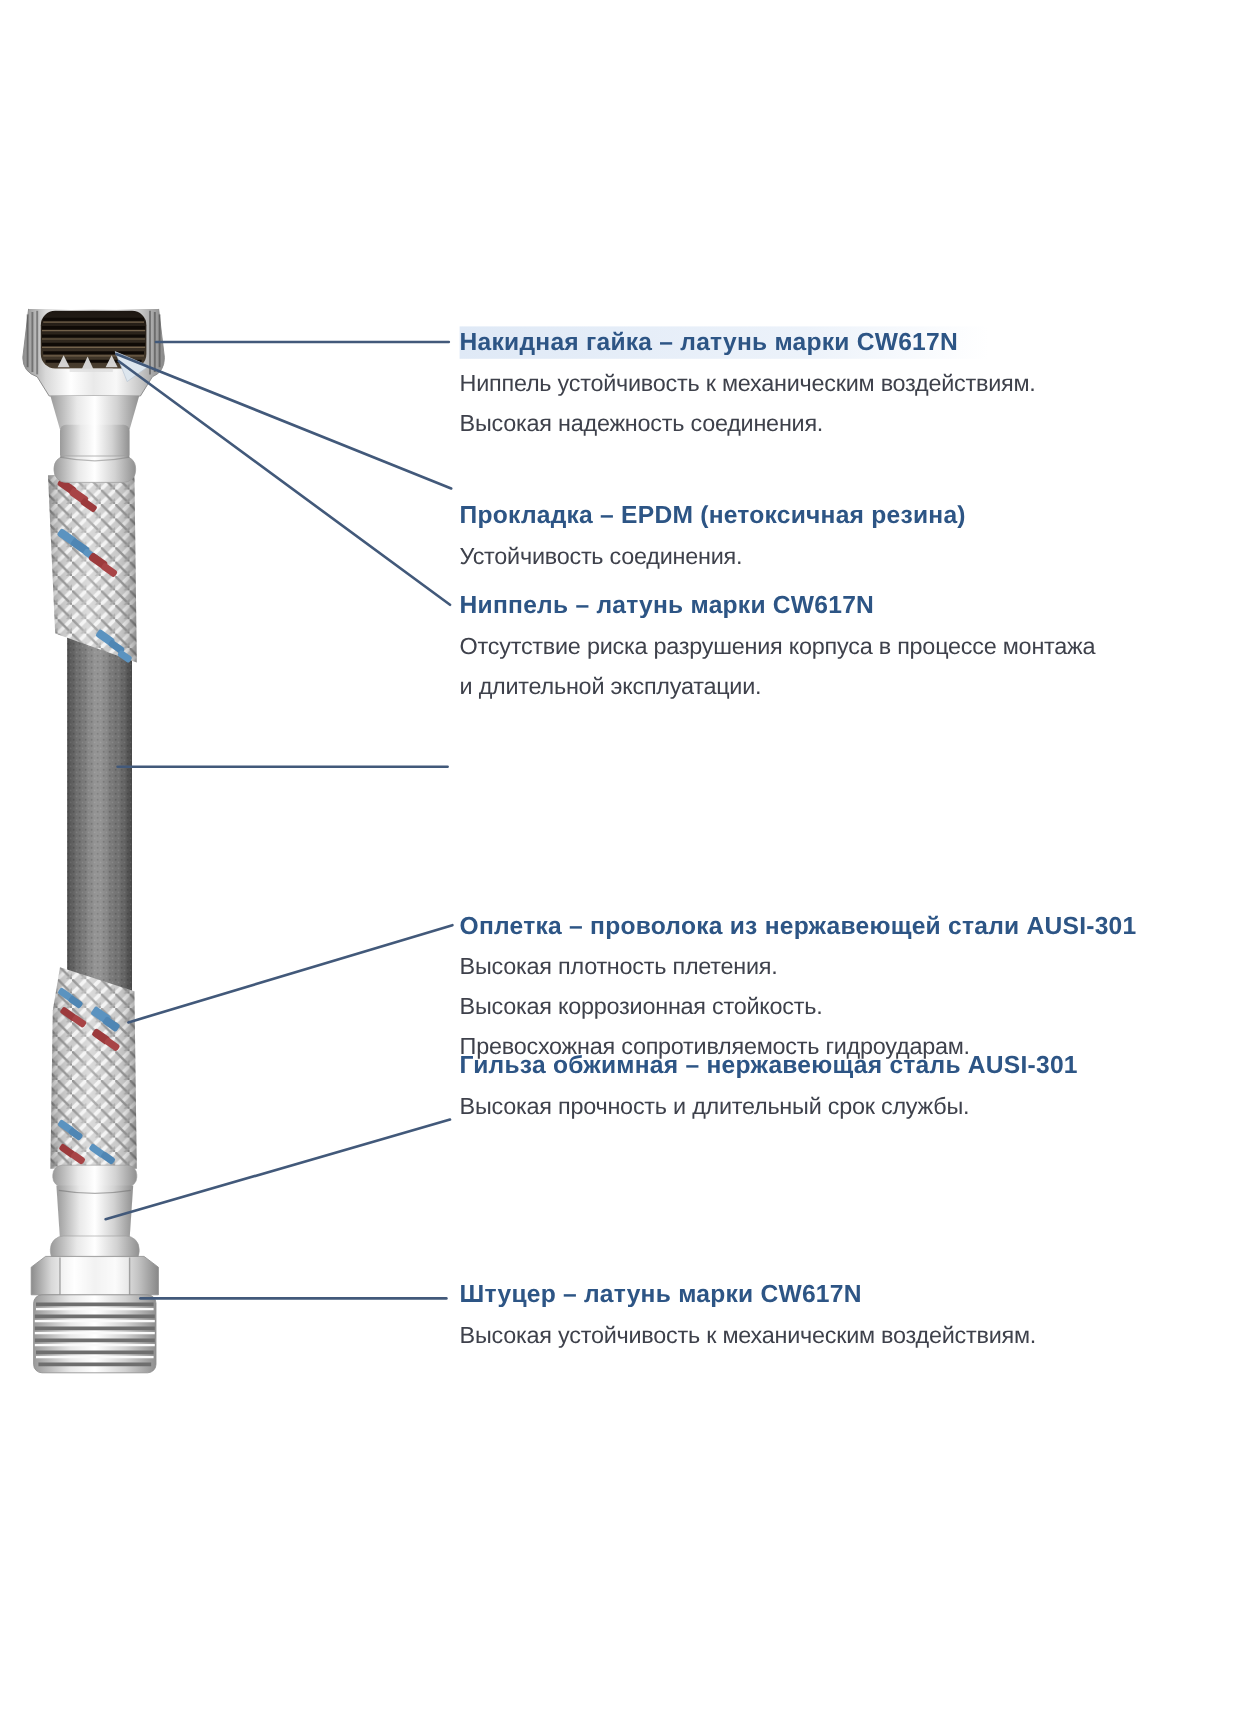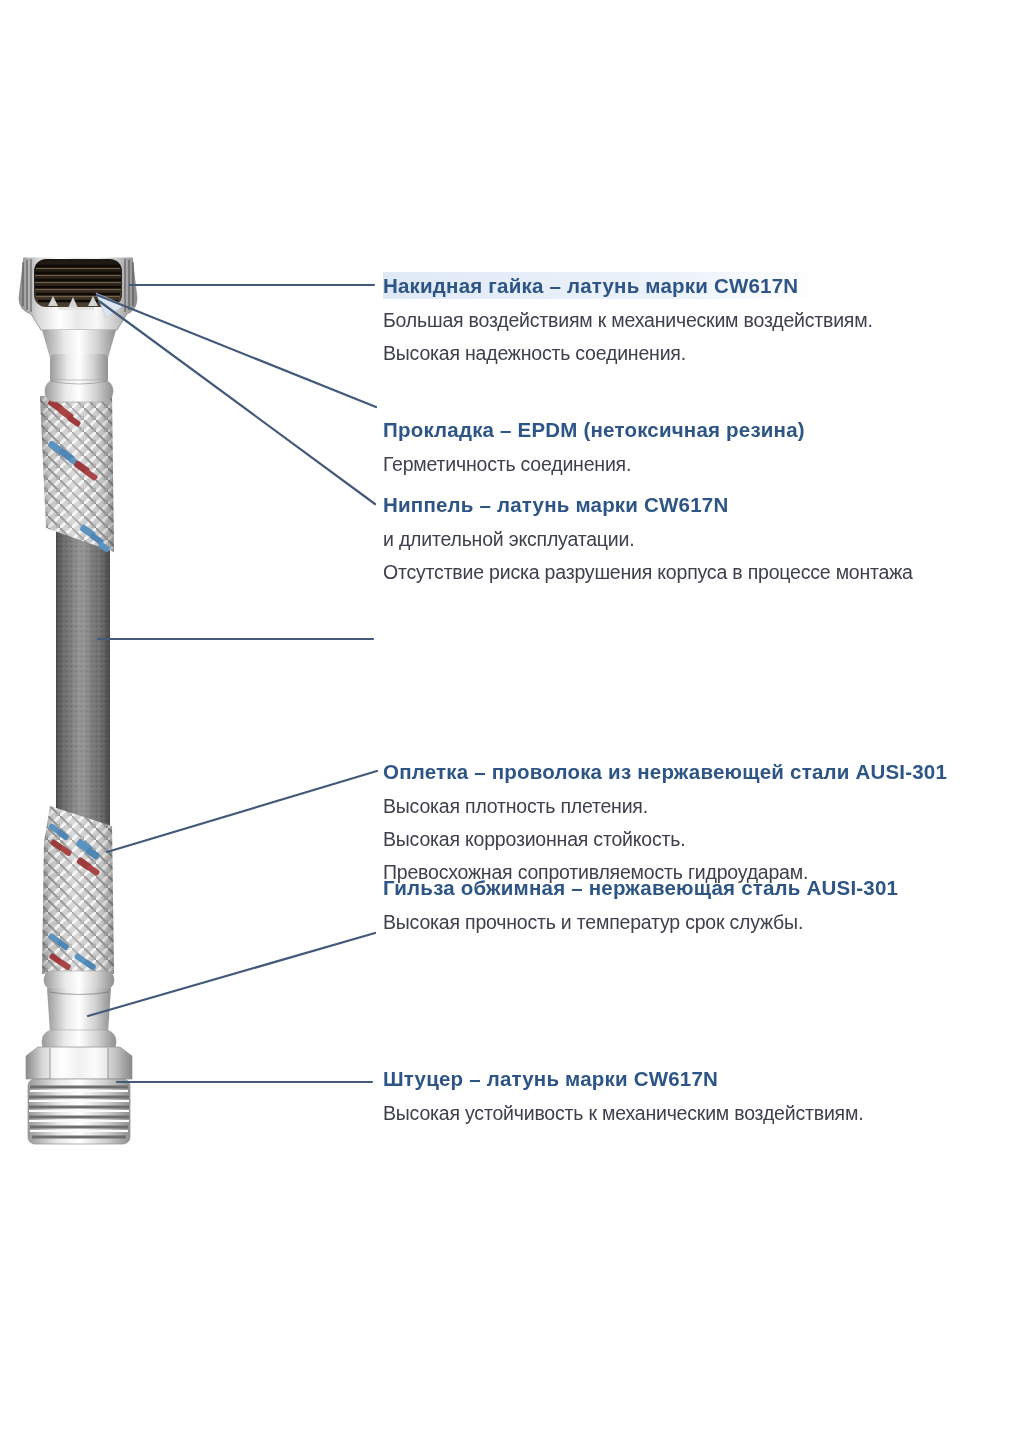--- a/index.html
+++ b/index.html
@@ -218,46 +218,46 @@
       <path d="M99,301 L375,504"></path>
       <path d="M98,639 L373,639"></path>
       <path d="M107,852 L377,771"></path>
       <path d="M88,1016 L375,933"></path>
       <path d="M117,1082 L372,1082"></path>
     </g>
   </svg>
 
   <div class="label-block hl" id="blk-union-nut">
     <div class="lbl-h">Накидная гайка – латунь марки CW617N</div>
-    <div class="lbl-t">Большая воздействиям к механическим воздействиям.</div>
+    <div class="lbl-t">Ниппель устойчивость к механическим воздействиям.</div>
     <div class="lbl-t">Высокая надежность соединения.</div>
   </div>
 
   <div class="label-block" id="blk-gasket">
     <div class="lbl-h">Прокладка – EPDM (нетоксичная резина)</div>
-    <div class="lbl-t">Герметичность соединения.</div>
+    <div class="lbl-t">Устойчивость соединения.</div>
   </div>
 
   <div class="label-block" id="blk-nipple">
     <div class="lbl-h">Ниппель – латунь марки CW617N</div>
+    <div class="lbl-t">Отсутствие риска разрушения корпуса в процессе монтажа</div>
     <div class="lbl-t">и длительной эксплуатации.</div>
-    <div class="lbl-t">Отсутствие риска разрушения корпуса в процессе монтажа</div>
   </div>
 
 
   <div class="label-block" id="blk-braid">
     <div class="lbl-h">Оплетка – проволока из нержавеющей стали AUSI-301</div>
     <div class="lbl-t">Высокая плотность плетения.</div>
     <div class="lbl-t">Высокая коррозионная стойкость.</div>
     <div class="lbl-t">Превосхожная сопротивляемость гидроударам.</div>
   </div>
 
   <div class="label-block" id="blk-sleeve">
     <div class="lbl-h">Гильза обжимная – нержавеющая сталь AUSI-301</div>
-    <div class="lbl-t">Высокая прочность и температур срок службы.</div>
+    <div class="lbl-t">Высокая прочность и длительный срок службы.</div>
   </div>
 
   <div class="label-block" id="blk-fitting">
     <div class="lbl-h">Штуцер – латунь марки CW617N</div>
     <div class="lbl-t">Высокая устойчивость к механическим воздействиям.</div>
   </div>
 
 </div>
 
 </body></html>

